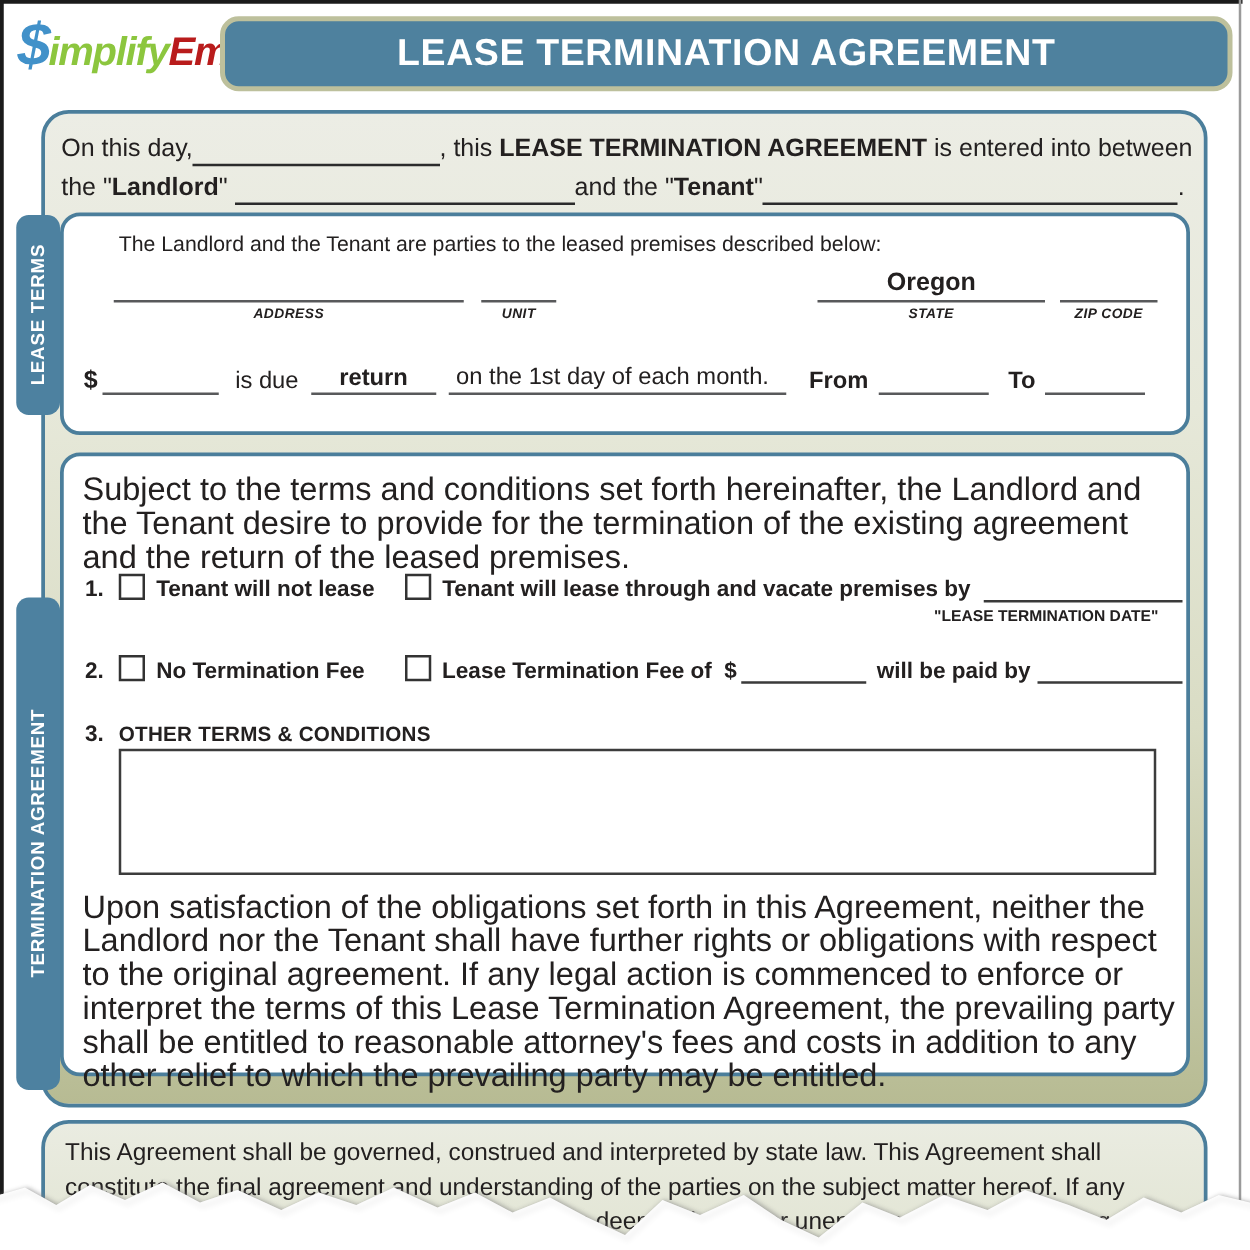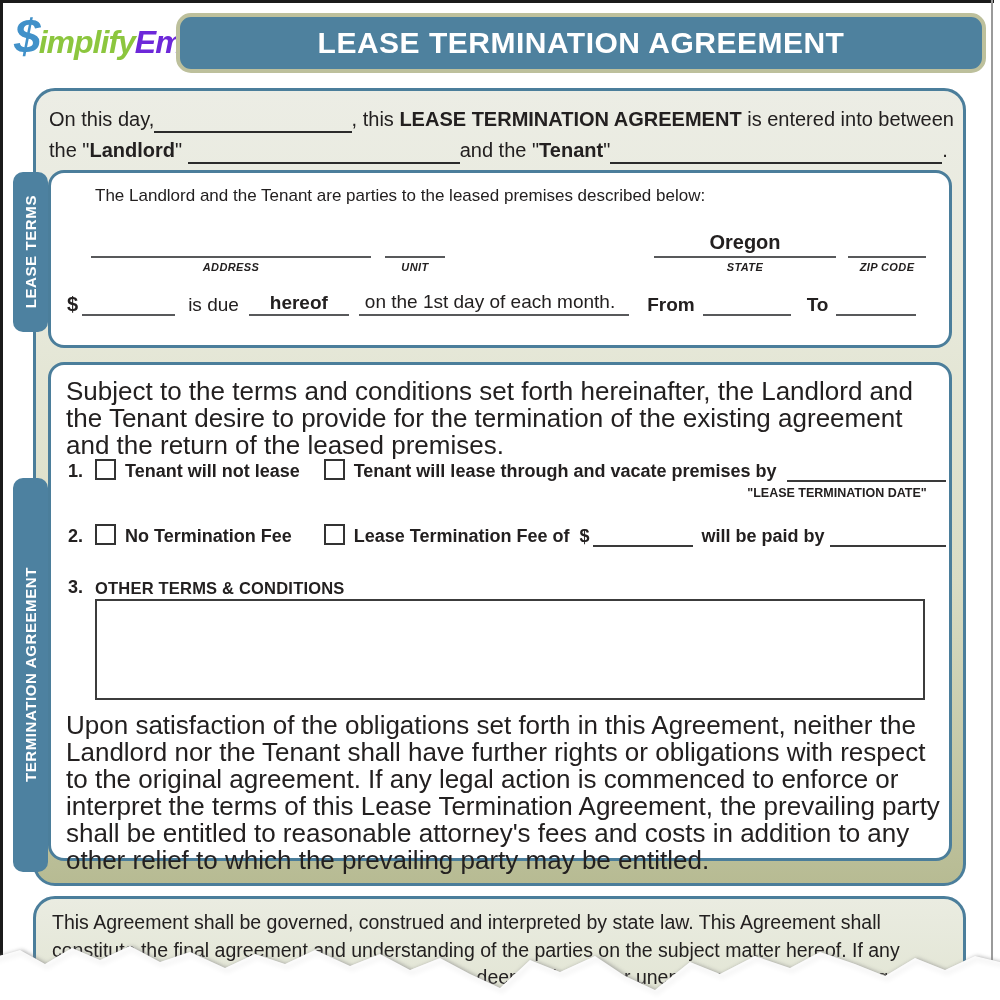--- a/index.html
+++ b/index.html
@@ -9,21 +9,21 @@
   }
   
   .edge-top{position:absolute;left:0;top:0;width:994px;height:3px;background:#1b1b1b;}
   .edge-left{position:absolute;left:0;top:0;width:3px;height:965px;background:#1b1b1b;}
   .edge-right{position:absolute;left:991px;top:0;width:2px;height:980px;background:#9a9a9a;}
 
   
   .logo{position:absolute;left:14px;top:8px;white-space:nowrap;font-style:italic;font-weight:bold;line-height:58px;}
   .logo-s{font-size:48px;color:#4191c9;letter-spacing:-2px;}
   .logo-green{font-size:32px;color:#8cc63e;letter-spacing:-1px;}
-  .logo-blue{font-size:32px;color:#6d28d9;letter-spacing:-1px;}
+  .logo-blue{font-size:32px;color:#b91c1c;letter-spacing:-1px;}
 
   
   .header-bar{
     position:absolute;left:176px;top:13px;width:802px;height:52px;
     background:#4e819e;border:4px solid #bdc09c;border-radius:15px;
     display:flex;align-items:center;justify-content:center;
   }
   .header-title{color:#ffffff;font-size:30px;font-weight:bold;letter-spacing:.5px;}
 
   
@@ -51,21 +51,21 @@
   }
   .side-tab span{
     writing-mode:vertical-rl;transform:rotate(180deg);
     color:#ffffff;font-weight:bold;font-size:15px;letter-spacing:.6px;white-space:nowrap;
   }
   #tab-lease{top:172px;height:160px;}
   #tab-term{top:478px;height:394px;}
 
   
   .lease-heading{position:absolute;left:16px;top:13px;font-size:17px;margin-left:28px;}
-  .field{position:absolute;top:56px;text-align:center;}
+  .field{position:absolute;top:40px;text-align:center;}
   .fvalue{height:27px;font-size:20px;font-weight:bold;line-height:27px;}
   .fline{border-bottom:2px solid #58595b;}
   .flabel{margin-top:3px;font-size:11px;font-weight:bold;letter-spacing:.4px;font-style:italic;}
   .rent-row{position:absolute;left:16px;top:118px;width:868px;display:flex;align-items:flex-end;white-space:nowrap;font-size:19px;}
   .gline{display:inline-block;border-bottom:2px solid #58595b;height:23px;}
   .on-line{border-bottom:2px solid #58595b;padding:0 14px 1px 6px;}
   .mblank{display:inline-block;border-bottom:2px solid #58595b;width:100px;text-align:center;font-weight:bold;}
 
   
   .tpara{position:absolute;font-size:26px;line-height:27px;}
@@ -154,21 +154,21 @@
     <div class="field" style="left:797px;width:78px">
       <div class="fvalue"></div>
       <div class="fline"></div>
       <div class="flabel">ZIP CODE</div>
     </div>
 
     <div class="rent-row">
       <span class="b" style="font-size:20px">$</span>
       <span class="gline" style="width:93px;margin-left:4px"></span>
       <span style="margin:0 10px 0 13px">is due</span>
-      <span class="mblank">hereof</span>
+      <span class="mblank">return</span>
       <span class="on-line" style="margin-left:10px">on the 1st day of each month.</span>
       <span class="b" style="margin-left:18px">From</span>
       <span class="gline" style="width:88px;margin-left:8px"></span>
       <span class="b" style="margin-left:16px">To</span>
       <span class="gline" style="width:80px;margin-left:8px"></span>
     </div>
   </div>
 
   <div class="side-tab" id="tab-term">
     <span>TERMINATION AGREEMENT</span>

